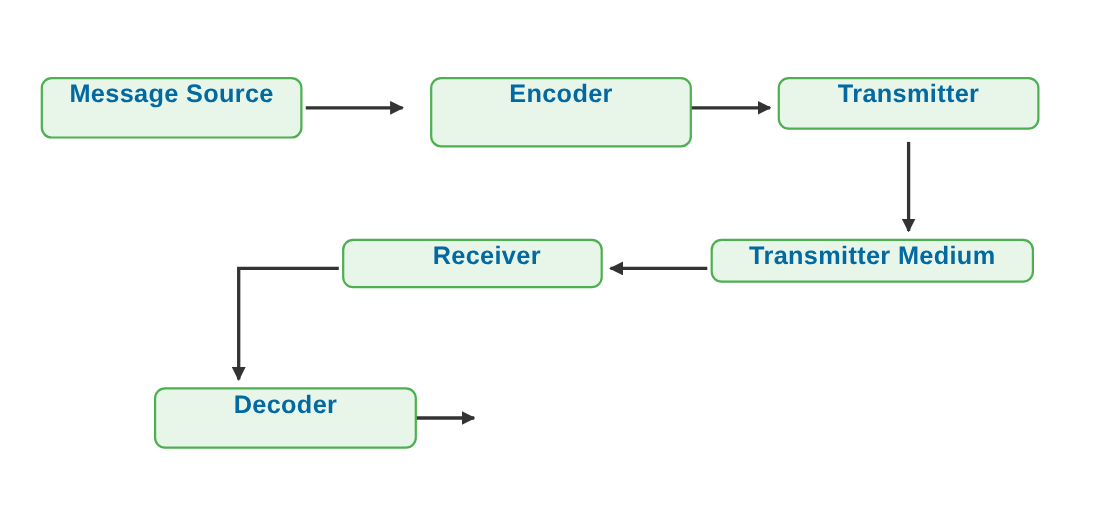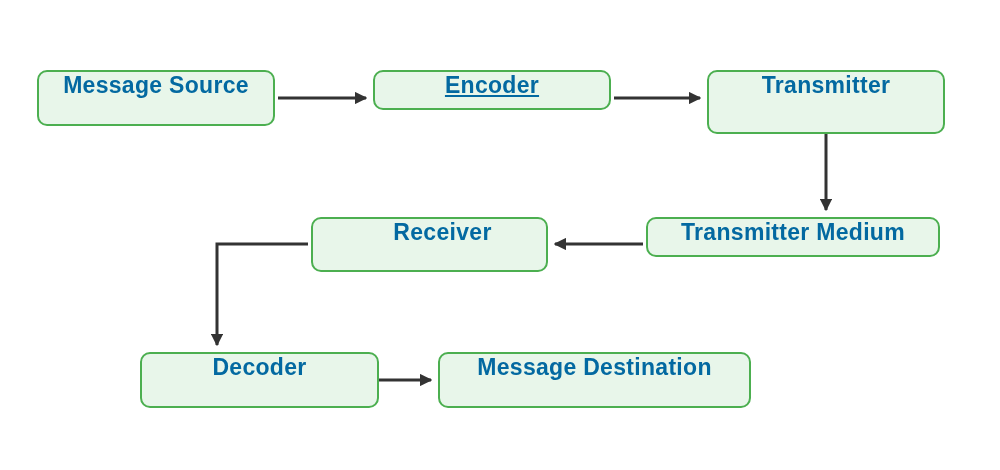--- a/index.html
+++ b/index.html
@@ -32,23 +32,23 @@
     display: flex;
     align-items: flex-start;
     justify-content: center;
     font-size: 23px;
     font-weight: 700;
     color: #0369a1;
     letter-spacing: 0.3px;
     white-space: nowrap;
   }
   .node-message-source      { left: 37px;  top: 70px;  width: 238px; height: 56px; }
-  .node-encoder             { left: 373px; top: 70px;  width: 238px; height: 40px; text-decoration: underline; }
-  .node-transmitter         { left: 707px; top: 70px;  width: 238px; height: 64px; }
-  .node-receiver            { left: 311px; top: 217px; width: 237px; height: 55px; padding-left: 26px; }
+  .node-encoder             { left: 391px; top: 70px;  width: 238px; height: 64px; }
+  .node-transmitter         { left: 707px; top: 70px;  width: 238px; height: 48px; }
+  .node-receiver            { left: 311px; top: 217px; width: 237px; height: 45px; padding-left: 26px; }
   .node-transmitter-medium  { left: 646px; top: 217px; width: 294px; height: 40px; }
   .node-decoder             { left: 100px; top: 352px; width: 239px; height: 56px; margin-left: 40px; }
   .node-message-destination { left: 438px; top: 352px; width: 313px; height: 56px; }
   .edge {
     stroke: #333333;
     stroke-width: 3;
     fill: none;
   }
 </style>
 </head>
@@ -87,17 +87,14 @@
   </div>
 
   <div class="node node-receiver">
     <span>Receiver</span>
   </div>
 
   <div class="node node-decoder">
     <span>Decoder</span>
   </div>
 
-  <div class="node node-message-destination">
-    <span>Message Destination</span>
-  </div>
 
 </div>
 
 </body></html>

